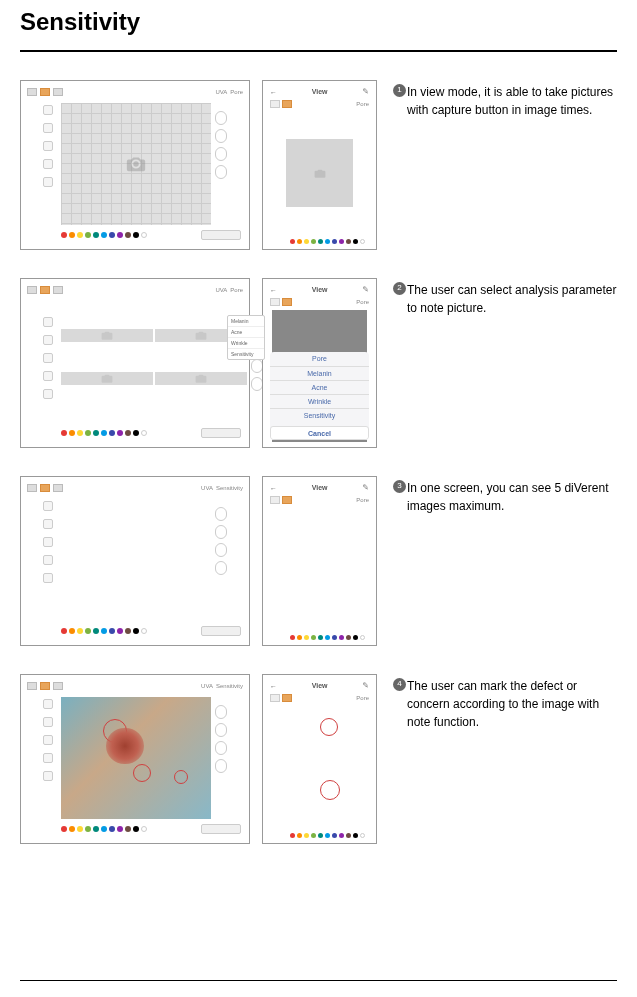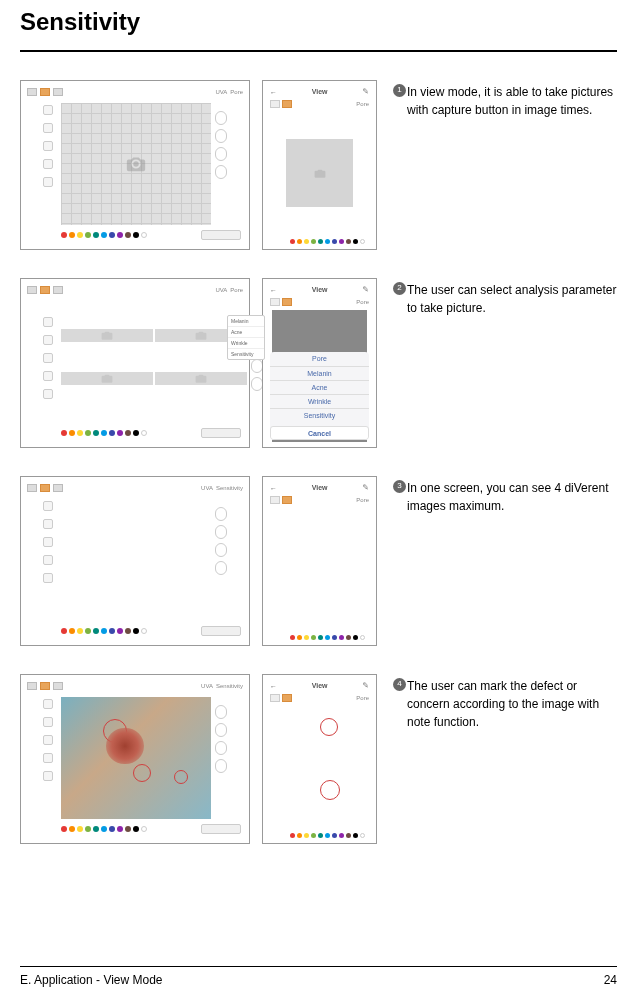--- a/index.html
+++ b/index.html
@@ -609,21 +609,21 @@
         <div class="sheet-item">Acne</div>
         <div class="sheet-item">Wrinkle</div>
         <div class="sheet-item">Sensitivity</div>
         <div class="sheet-item sheet-cancel">Cancel</div>
       </div>
     </div>
   </div>
 
   <div class="desc-col">
     <span class="num-badge">2</span>
-    <span class="desc-text">The user can select analysis parameter to take picture.</span>
+    <span class="desc-text">The user can select analysis parameter to note picture.</span>
   </div>
 </div>
 
 <div class="section">
   <div class="tablet-thumb">
     <div class="tablet-inner">
       <div class="tablet-toolbar">
         <div class="tb-box"></div>
           <div class="tb-box orange"></div>
           <div class="tb-box"></div>
@@ -701,21 +701,21 @@
             <div class="color-dot" style="background: rgb(109, 76, 65);"></div>
             <div class="color-dot" style="background: rgb(0, 0, 0);"></div>
             <div class="color-dot" style="background: rgb(255, 255, 255); border: 1px solid rgb(204, 204, 204);"></div>
           </div>
         </div>
     </div>
   </div>
 
   <div class="desc-col">
     <span class="num-badge">3</span>
-    <span class="desc-text">In one screen, you can see 4 diVerent images maximum.</span>
+    <span class="desc-text">In one screen, you can see 5 diVerent images maximum.</span>
   </div>
 </div>
 
 <div class="section">
   <div class="tablet-thumb">
     <div class="tablet-inner">
       <div class="tablet-toolbar">
         <div class="tb-box"></div>
           <div class="tb-box orange"></div>
           <div class="tb-box"></div>
@@ -804,17 +804,13 @@
   </div>
 
   <div class="desc-col">
     <span class="num-badge">4</span>
     <span class="desc-text">The user can mark the defect or concern according to the image with note function.</span>
   </div>
 </div>
 
 <div class="footer">
   <hr class="hr-footer">
-  <div class="footer-row">
-    <span>E. Application - View Mode</span>
-    <span>24</span>
-  </div>
 </div>
 
 </body></html>

